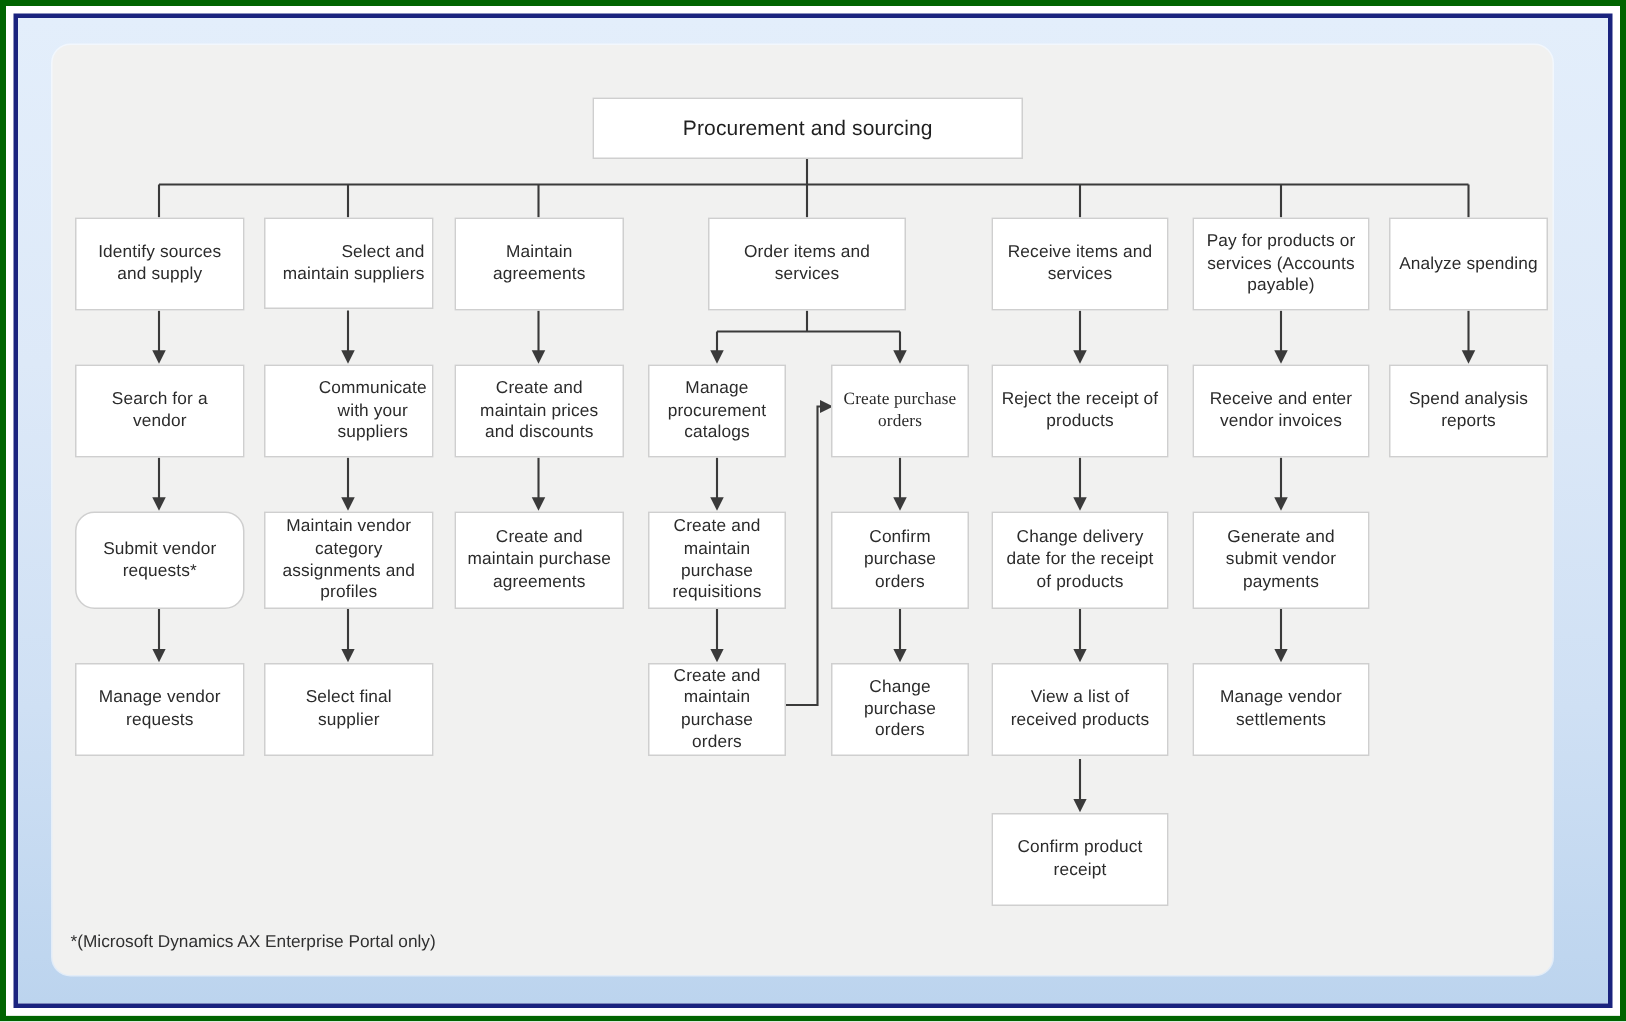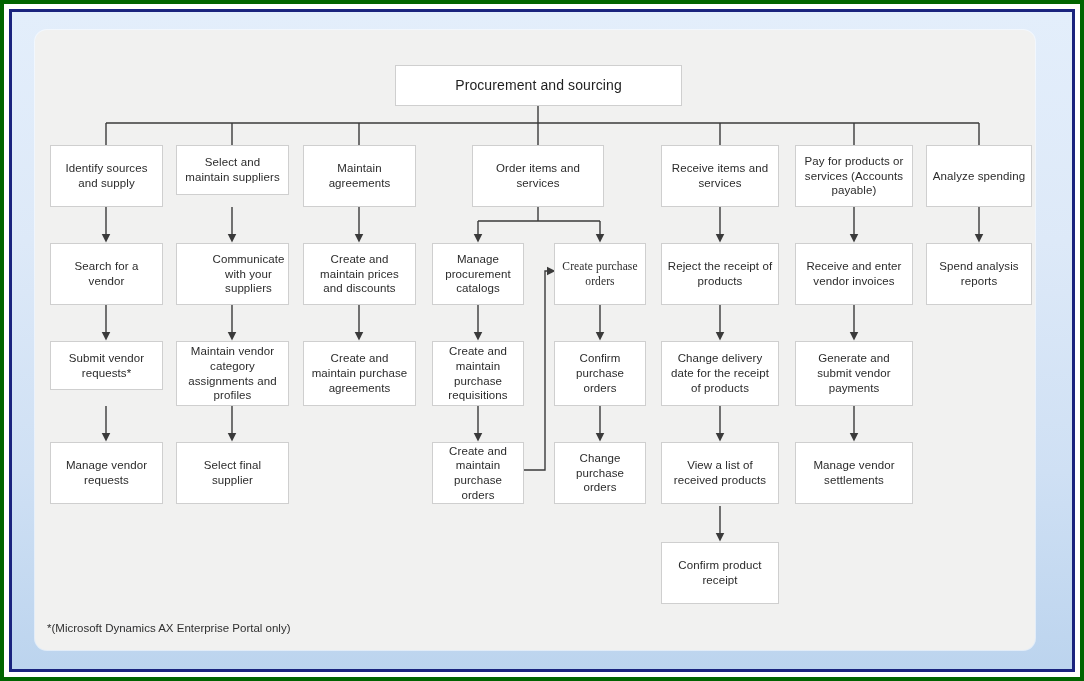--- a/index.html
+++ b/index.html
@@ -155,24 +155,24 @@
         <path d="M854,406 L854,437" marker-end="url(#ah)"></path>
 
         <path d="M979,207 L979,238" marker-end="url(#ah)"></path>
       </g>
     </svg>
 
     <div class="node root" style="left:395px; top:65px; width:287px; height:41px;">Procurement and sourcing</div>
 
     <div class="node" style="left:50px; top:145px; width:113px; height:62px;">Identify sources and supply</div>
     <div class="node" style="left:50px; top:243px; width:113px; height:62px;">Search for a vendor</div>
-    <div class="node" style="left:50px; top:341px; width:113px; height:49px;">Submit vendor requests*</div>
+    <div class="node" style="left:50px; top:341px; width:113px; height:65px;border-radius:13px;">Submit vendor requests*</div>
     <div class="node" style="left:50px; top:442px; width:113px; height:62px;">Manage vendor requests</div>
 
-    <div class="node" style="left:176px; top:145px; width:113px; height:50px;">Select and maintain suppliers</div>
+    <div class="node" style="left:176px; top:145px; width:113px; height:61px;text-align:right;">Select and maintain suppliers</div>
     <div class="node" style="left:176px; top:243px; width:113px; height:62px;padding-left:37px;">Communicate with your suppliers</div>
     <div class="node" style="left:176px; top:341px; width:113px; height:65px;">Maintain vendor category assignments and profiles</div>
     <div class="node" style="left:176px; top:442px; width:113px; height:62px;">Select final supplier</div>
 
     <div class="node" style="left:303px; top:145px; width:113px; height:62px;">Maintain agreements</div>
     <div class="node" style="left:303px; top:243px; width:113px; height:62px;">Create and maintain prices and discounts</div>
     <div class="node" style="left:303px; top:341px; width:113px; height:65px;">Create and maintain purchase agreements</div>
 
     <div class="node" style="left:472px; top:145px; width:132px; height:62px;">Order items and services</div>
     <div class="node" style="left:432px; top:243px; width:92px; height:62px;">Manage procurement catalogs</div>

